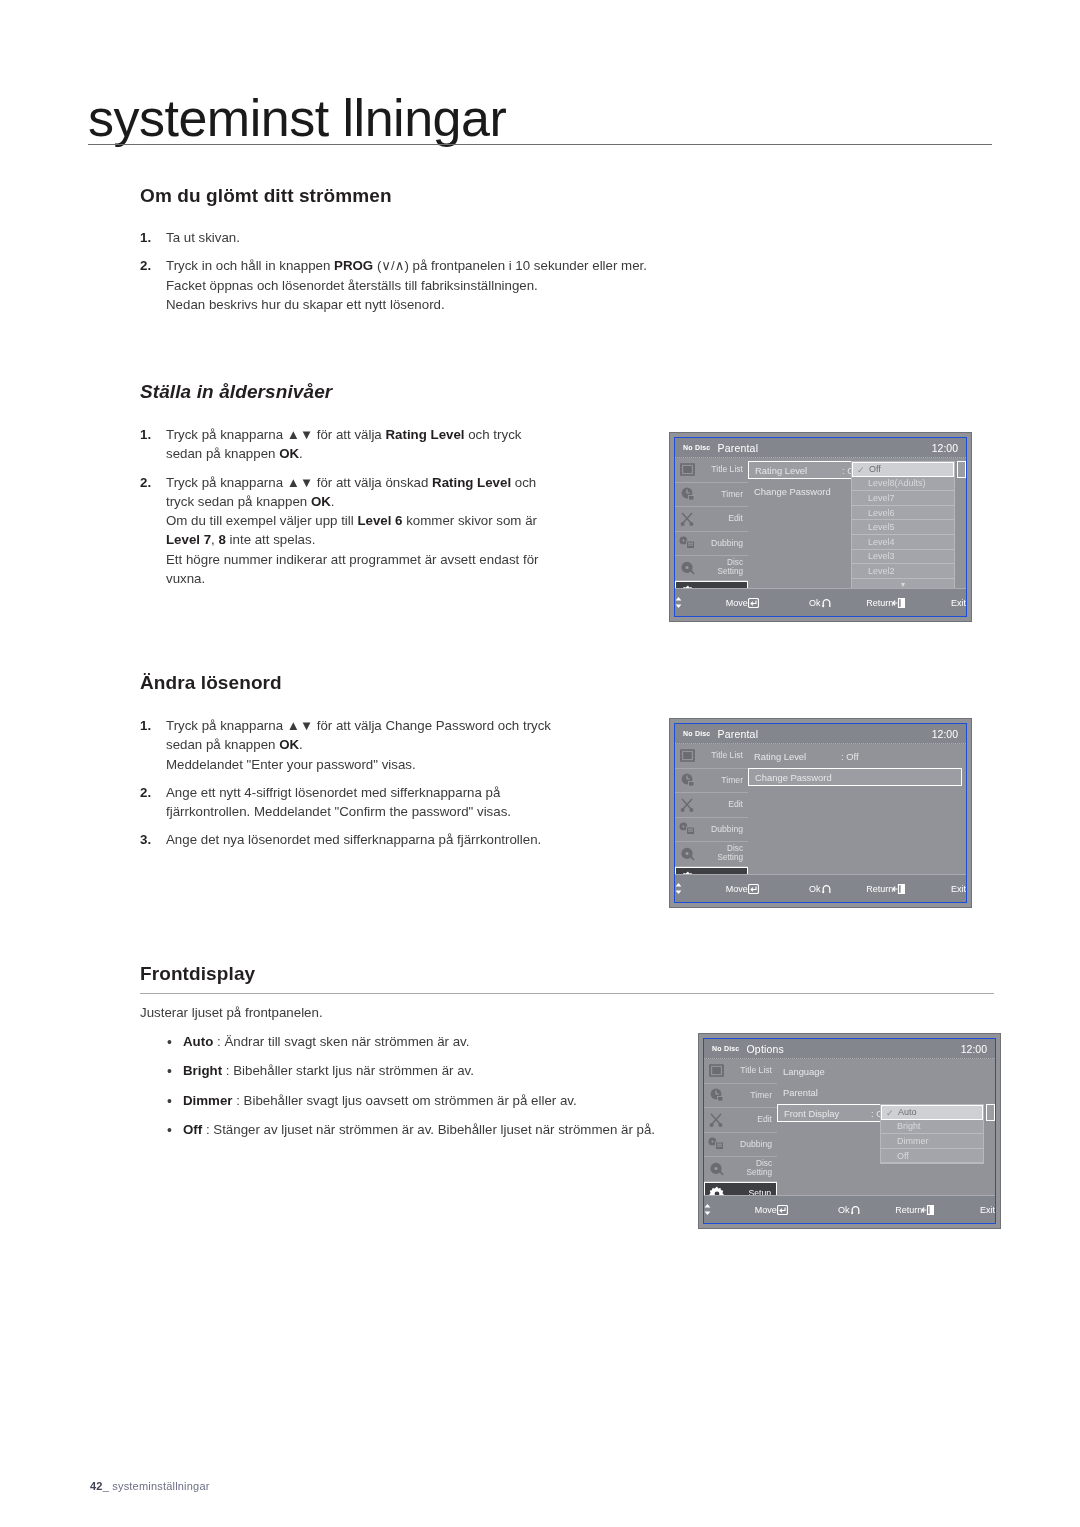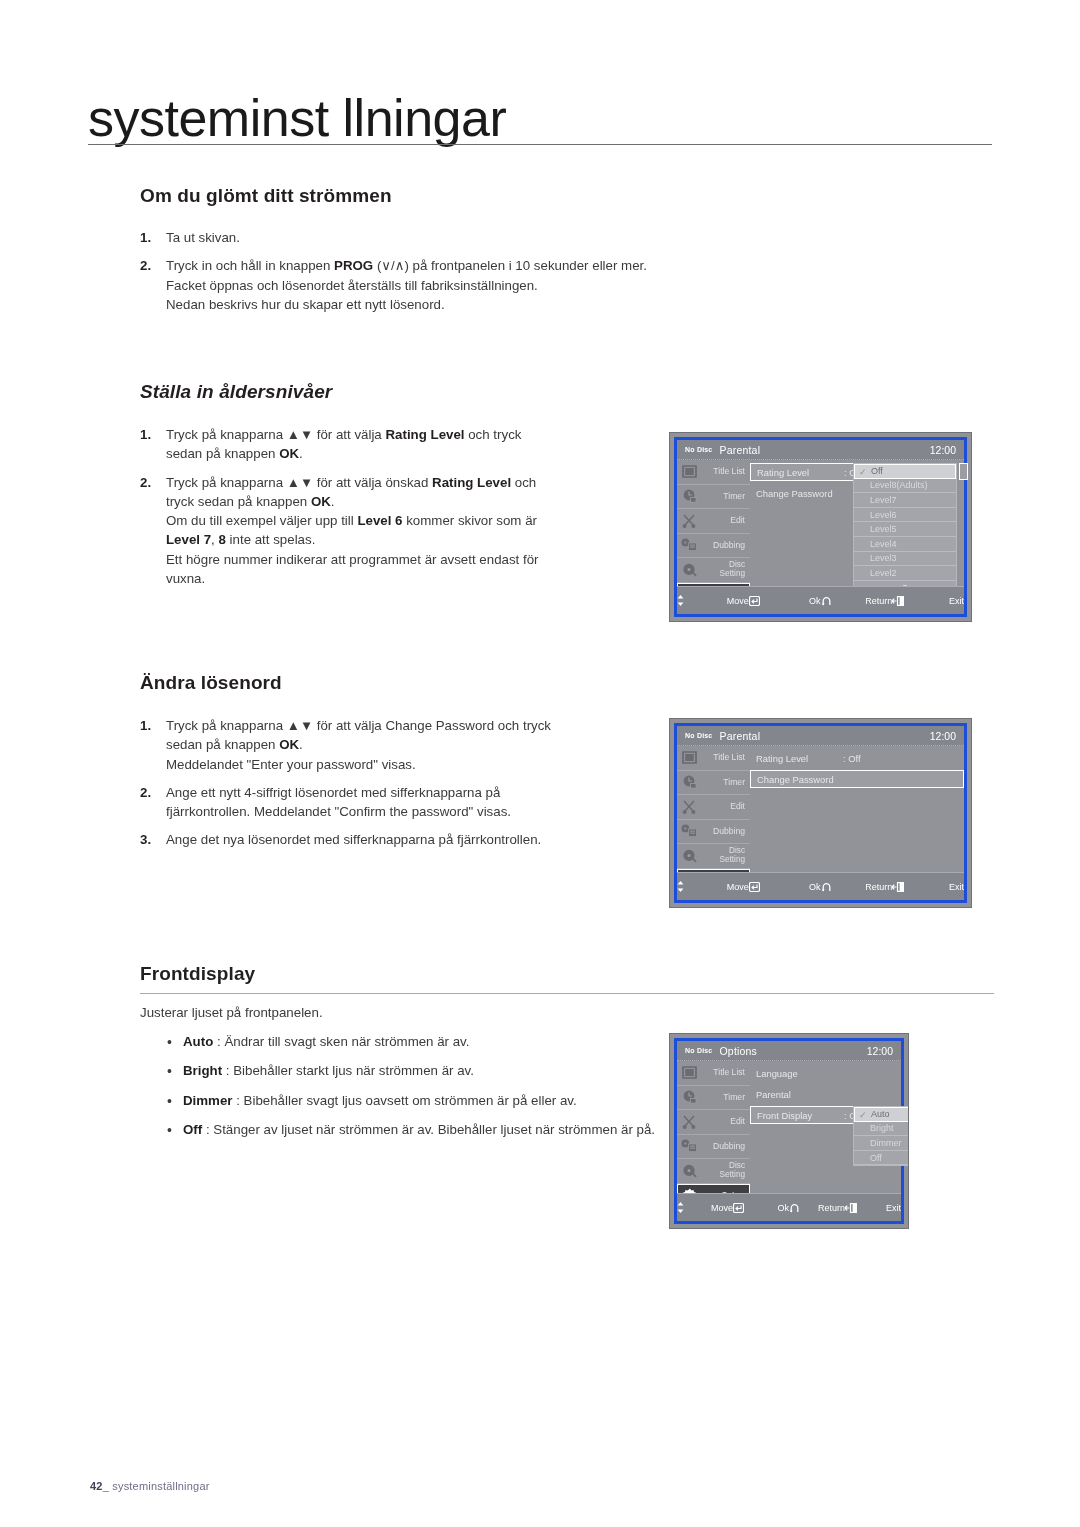--- a/index.html
+++ b/index.html
@@ -119,21 +119,21 @@
     background: #919398;
     border: 1px solid #6f7276;
     box-sizing: border-box;
     font-family: "Liberation Sans", sans-serif;
     overflow: hidden;
   }
   .osd-inner {
     position: absolute;
     inset: 4px;
     background: #919398;
-    border: 3px solid #1d4ed8;
+    border: 1px solid #1d4ed8;
     box-sizing: border-box;
   }
 
   
   .osd-header {
     position: absolute;
     left: 0; right: 0; top: 0;
     height: 20px;
     background: #83868c;
     border-bottom: 1px dotted #a9abb0;
@@ -710,21 +710,21 @@
   <div class="bullet">
     <span class="dot">•</span>
     <span class="btext"><b>Dimmer</b><span> : </span><span>Bibehåller svagt ljus oavsett om strömmen är på eller av.</span></span>
   </div>
   <div class="bullet">
     <span class="dot">•</span>
     <span class="btext"><b>Off</b><span> : </span><span>Stänger av ljuset när strömmen är av. Bibehåller ljuset när strömmen är på.</span></span>
   </div>
 </div>
 
-<div class="osd" style="left:669px; top:1033px; width:240px; height:196px;text-decoration:underline;">
+<div class="osd" style="left:698px; top:1033px; width:303px; height:196px;text-decoration:underline;">
   <div class="osd-inner">
 
     <div class="osd-header">
       <span class="osd-nodisc">No Disc</span>
       <span class="osd-title">Options</span>
       <span class="osd-clock">12:00</span>
     </div>
 
     <div class="osd-side">
       <div class="side-item">

